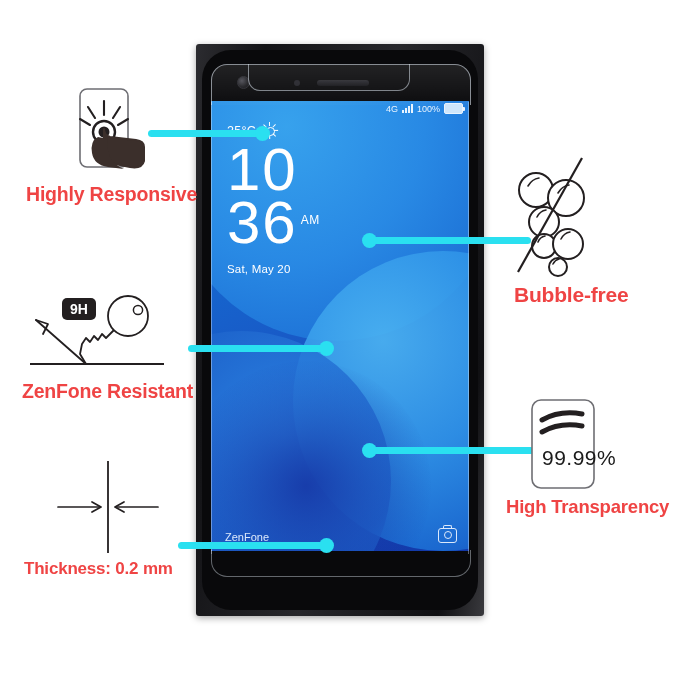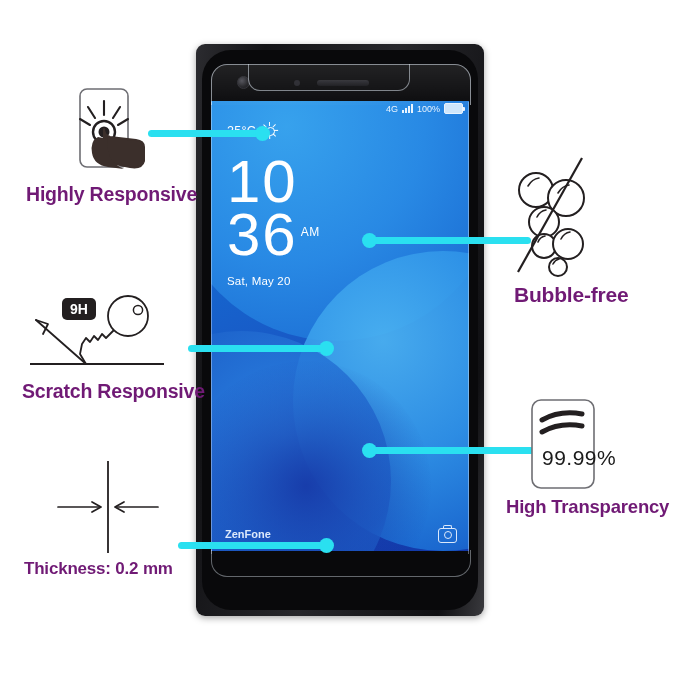--- a/index.html
+++ b/index.html
@@ -13,21 +13,21 @@
     height: 700px;
     background: #ffffff;
     overflow: hidden;
     font-family: "Liberation Sans", sans-serif;
   }
 
   
   .feature { position: absolute; }
   .feature-label {
     font-weight: bold;
-    color: #701a75;
+    color: #ef4444;
     white-space: nowrap;
     letter-spacing: -0.2px;
   }
   .icon-box { position: relative; }
 
   
   #f-responsive { left: 18px; top: 85px; width: 190px; }
   #f-responsive .icon-box { width: 190px; height: 92px; }
   #f-responsive .feature-label { font-size: 19.5px; margin-top: 6px; text-align: left; padding-left: 8px;}
 
@@ -94,21 +94,21 @@
   .conn .dot.left  { left: -4px; }
 
   
   #phone {
     position: absolute;
     left: 196px;
     top: 44px;
     width: 288px;
     height: 572px;
     background: linear-gradient(100deg,#2c2c30 0%,#131316 18%,#27272b 52%,#101013 88%,#3a3a3e 100%);
-    border-radius: 9px;
+    border-radius: 3px;
     box-shadow: 0 2px 7px rgba(0,0,0,0.35);
   }
   #phone-inner {
     position: absolute;
     left: 6px; top: 6px; right: 6px; bottom: 6px;
     background: #09090b;
     border-radius: 29px;
     overflow: hidden;
   }
   #screen {
@@ -196,34 +196,33 @@
   .temp-row { display: flex; align-items: center; gap: 6px; font-size: 12.5px; letter-spacing: .3px; }
   .sun { position: relative; width: 15px; height: 15px; }
   .sun .core {
     position: absolute; left: 4px; top: 4px; width: 7px; height: 7px;
     border: 1.2px solid #fff; border-radius: 50%;
   }
   .sun .ray {
     position: absolute; left: 6.6px; top: -1px; width: 1.2px; height: 4px; background: #fff;
     transform-origin: 0.6px 8.5px;
   }
-  .clock-h { font-size: 60px; line-height: 52px; font-weight: 300; letter-spacing: 2px; margin-top: 18px;}
+  .clock-h { font-size: 60px; line-height: 52px; font-weight: 300; letter-spacing: 2px; margin-top: 6px;}
   .clock-m-row { display: flex; align-items: center; }
   .clock-m { font-size: 60px; line-height: 54px; font-weight: 300; letter-spacing: 2px; }
   .ampm { font-size: 12px; margin-left: 3px; margin-bottom: 6px; letter-spacing: .5px;}
   .dateline { font-size: 11.5px; margin-top: 13px; letter-spacing: .2px; }
 
   
   #dock {
     position: absolute;
     left: 14px; right: 12px; bottom: 8px;
-    display: flex; align-items: flex-start; justify-content: space-between;
+    display: flex; align-items: flex-end; justify-content: space-between;
     color: #dce9fb;
     font-size: 11px;
-    font-weight: bold;
   }
   .cam-ic {
     width: 17px; height: 13px;
     border: 1.3px solid #dce9fb;
     border-radius: 3px;
     position: relative;
   }
   .cam-ic::before {
     content:''; position:absolute; left:5px; top:2.2px;
     width:6px; height:6px; border:1.3px solid #dce9fb; border-radius:50%;
@@ -397,21 +396,21 @@
           <line x1="72" y1="70" x2="22" y2="26"></line>
           <polyline points="22,26 34,30 29,40"></polyline>
         </g>
         <g fill="none" stroke="#231f20" stroke-width="1.8" stroke-linejoin="round">
           <circle cx="114" cy="22" r="20"></circle>
           <path d="M100 36 L92 44 L88 40 L84 46 L80 42 L76 48 L72 44 L68 50 L66 60 L72 70"></path>
         </g>
         <circle cx="124" cy="16" r="4.6" fill="none" stroke="#231f20" stroke-width="1.5"></circle>
       </svg>
     </div>
-    <div class="feature-label">Scratch Responsive</div>
+    <div class="feature-label">ZenFone Resistant</div>
   </div>
 
   <div class="feature" id="f-thickness">
     <div class="icon-box">
       <svg width="200" height="100" viewBox="0 0 200 100">
         <line x1="90" y1="6" x2="90" y2="98" stroke="#231f20" stroke-width="1.8"></line>
         <g stroke="#231f20" stroke-width="1.7" fill="none" stroke-linecap="round" stroke-linejoin="round">
           <line x1="40" y1="52" x2="82" y2="52"></line>
           <polyline points="74,47 83,52 74,57"></polyline>
           <line x1="140" y1="52" x2="98" y2="52"></line>

